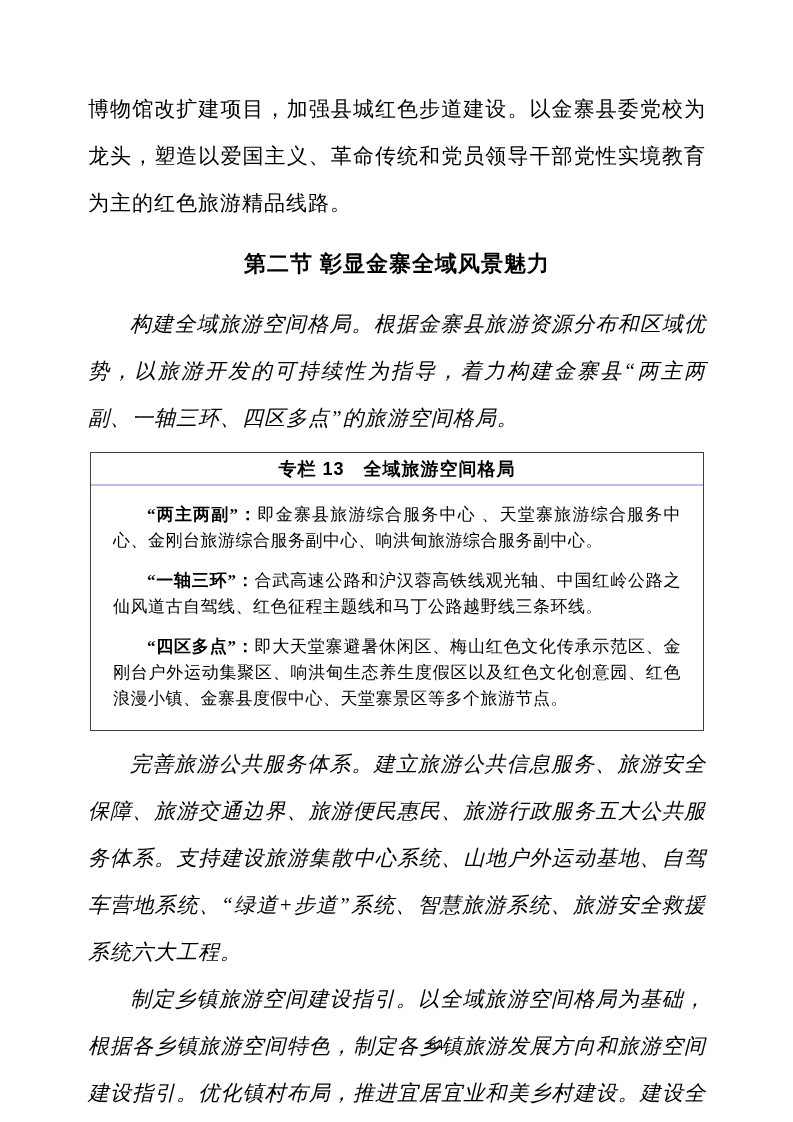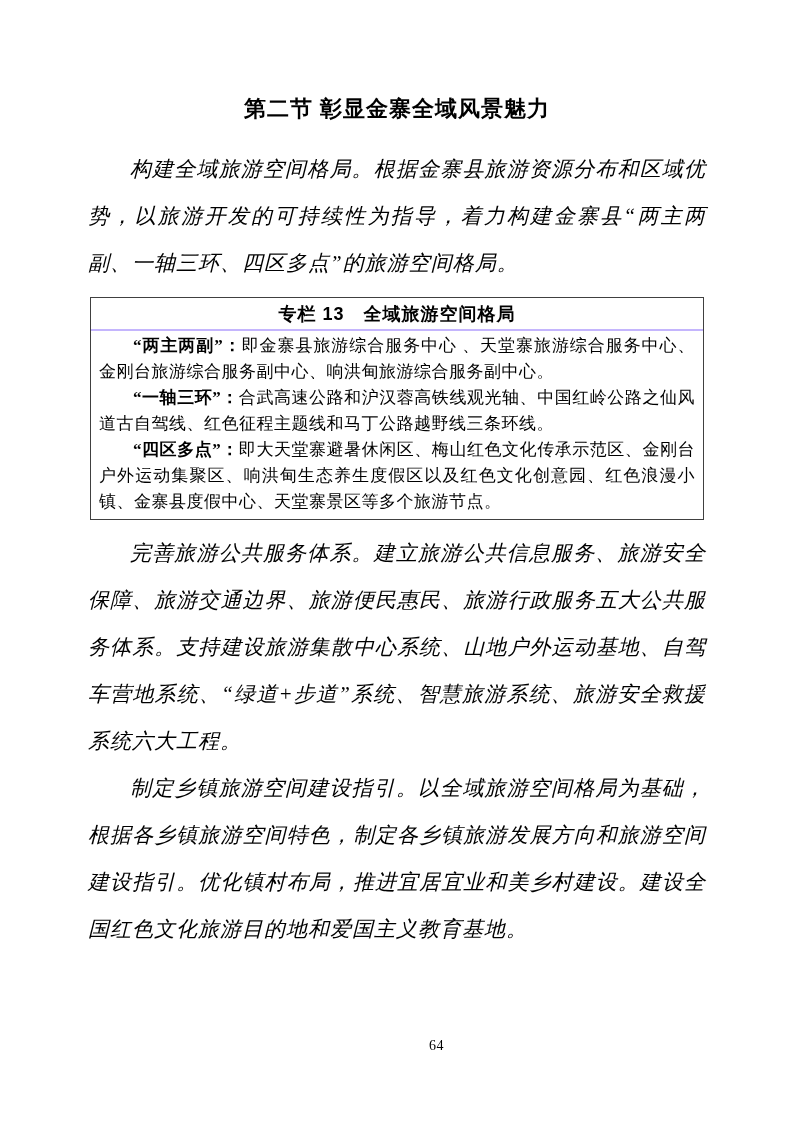--- a/index.html
+++ b/index.html
@@ -38,21 +38,21 @@
   .para.indent {
     text-indent: 2em;
     font-style: italic;
   }
   .section-heading {
     font-family: "Liberation Sans", "DejaVu Sans", sans-serif;
     font-weight: bold;
     font-size: 22px;
     line-height: 30px;
     text-align: center;
-    margin: 8px 0 22px 0;
+    margin: 22px 0 22px 0;
     letter-spacing: 1px;
   }
   .callout-box {
     border: 1px solid #404040;
     margin: 10px 2px 10px 2px;
   }
   .box-title {
     font-family: "Liberation Sans", "DejaVu Sans", sans-serif;
     font-weight: bold;
     font-size: 18px;
@@ -64,21 +64,21 @@
   }
   .box-body {
     padding: 2px 8px 4px 8px;
   }
   .box-item {
     font-size: 17px;
     letter-spacing: 0.5px;
     line-height: 26px;
     text-align: justify;
     text-indent: 2em;
-    margin: 0;
+    margin: 14px;
   }
   .box-lead {
     font-weight: bold;
   }
   .page-number {
     position: absolute;
     left: 0;
     width: 793px;
     top: 1038px;
     text-align: center;
@@ -86,20 +86,21 @@
     letter-spacing: 0.5px;
     padding-left: 40px;
   }
 </style>
 </head>
 <body>
 
 <div class="page">
   <div class="content">
 
+    <p class="para">博物馆改扩建项目，加强县城红色步道建设。以金寨县委党校为龙头，塑造以爱国主义、革命传统和党员领导干部党性实境教育为主的红色旅游精品线路。</p>
 
     <h2 class="section-heading">第二节 彰显金寨全域风景魅力</h2>
 
     <p class="para indent">构建全域旅游空间格局。根据金寨县旅游资源分布和区域优势，以旅游开发的可持续性为指导，着力构建金寨县“两主两副、一轴三环、四区多点”的旅游空间格局。</p>
 
     <div class="callout-box">
       <div class="box-title">专栏 13　全域旅游空间格局</div>
       <div class="box-body">
         <p class="box-item">
           <span class="box-lead">“两主两副”：</span><span>即金寨县旅游综合服务中心 、天堂寨旅游综合服务中心、金刚台旅游综合服务副中心、响洪甸旅游综合服务副中心。</span>

